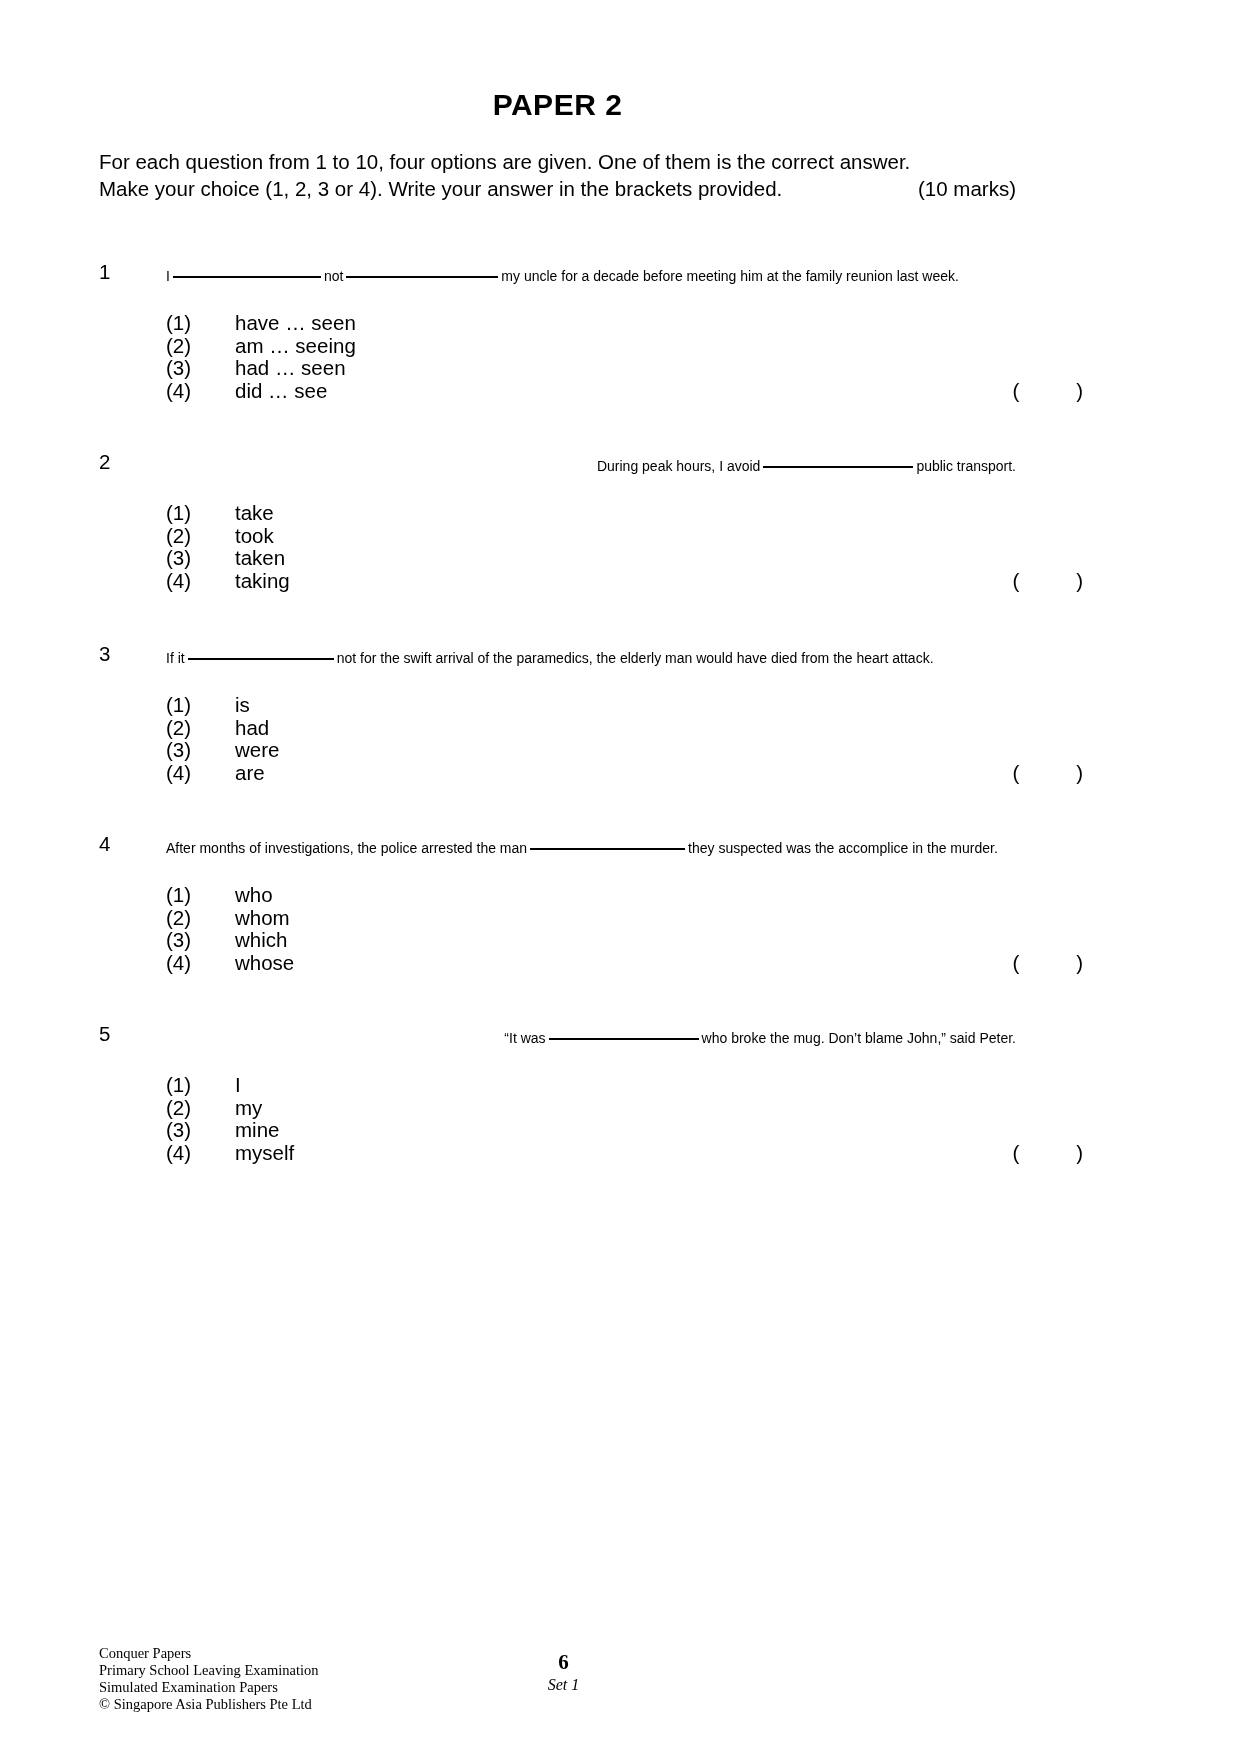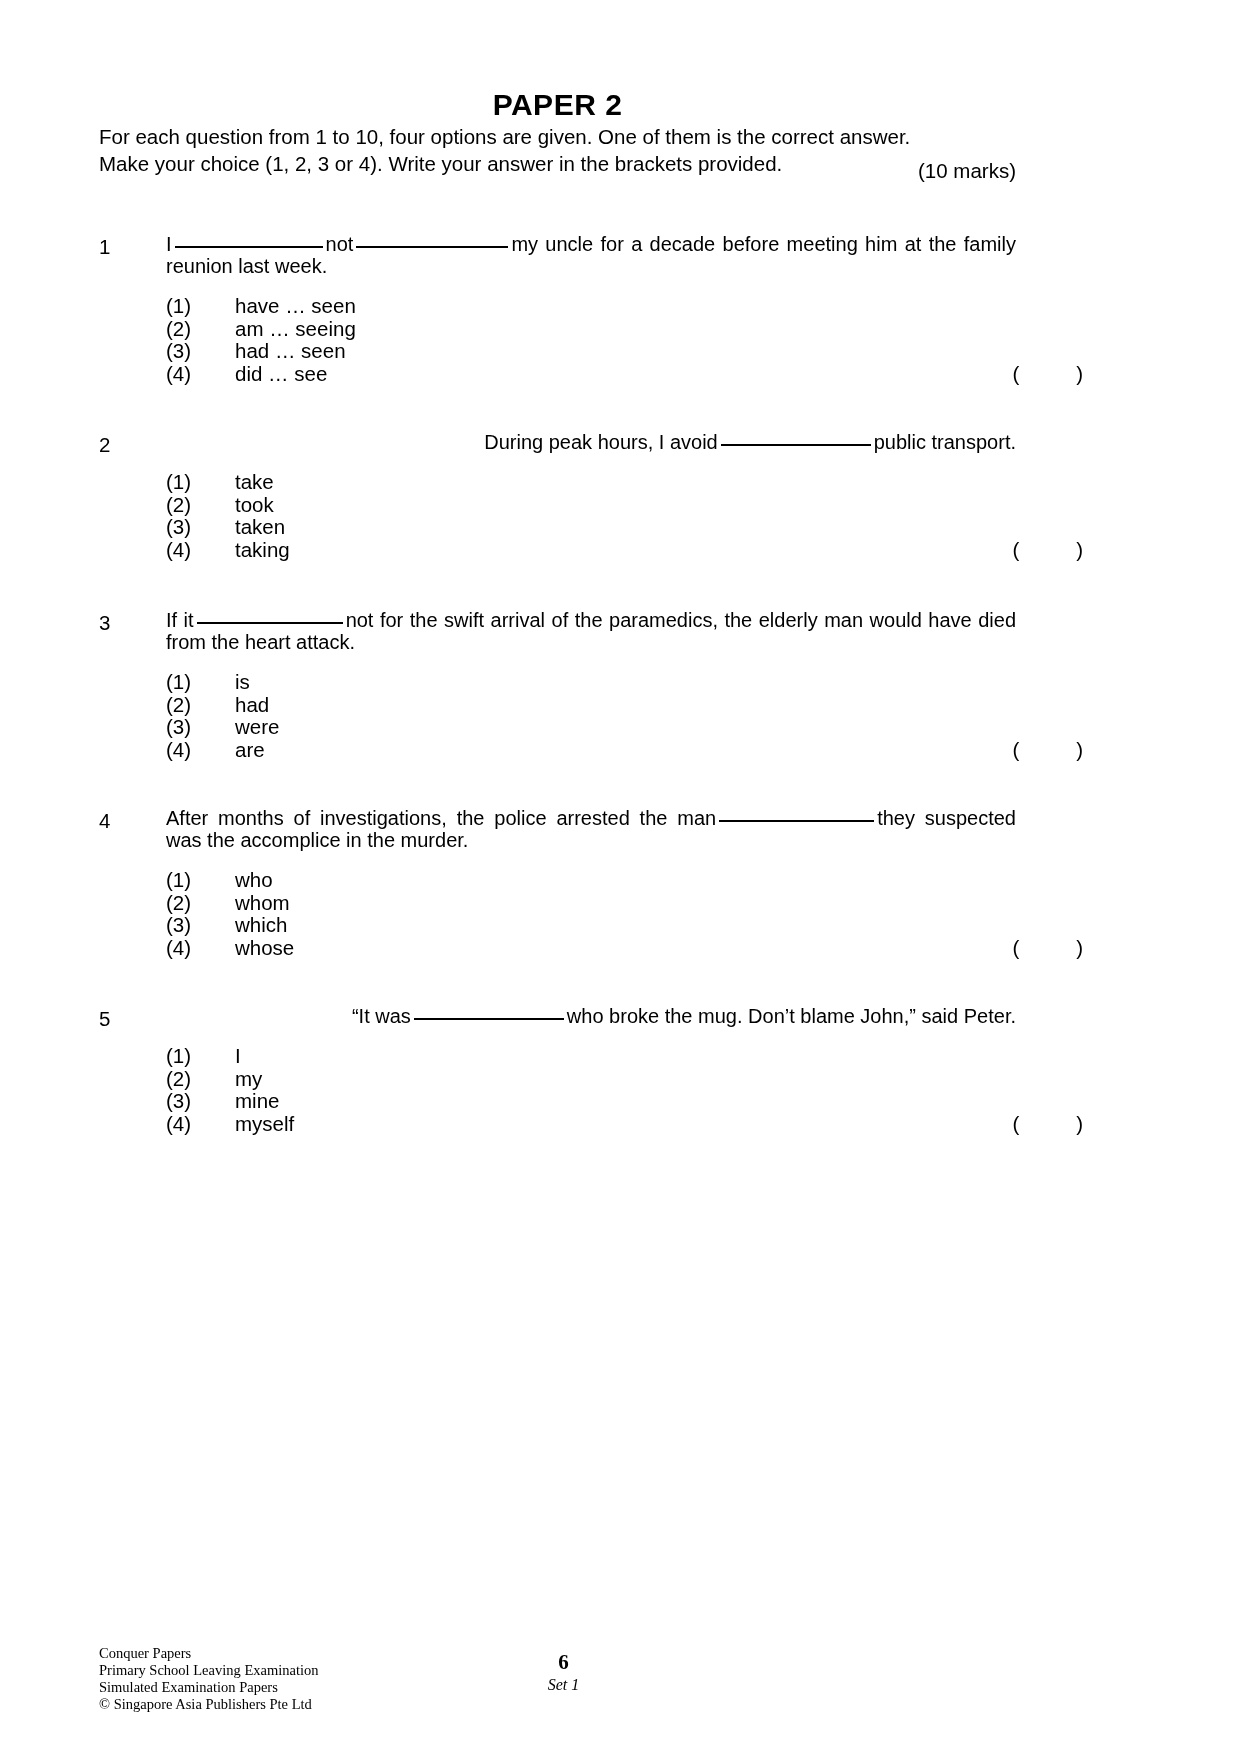--- a/index.html
+++ b/index.html
@@ -35,31 +35,32 @@
     text-align: center;
     font-weight: bold;
     font-size: 30px;
     line-height: 37px;
     letter-spacing: 0.5px;
   }
   .heading .line2 { display: block; }
 
   
   .instructions {
+    margin-top: 25px;
     font-size: 20.5px;
     line-height: 27px;
   }
   .instr-line {
     position: relative;
     white-space: nowrap;
   }
   .marks {
     position: absolute;
     right: 0;
-    top: 7px;
+    top: 0;
     white-space: nowrap;
   }
 
   
   .questions {
     margin-top: 56px;
   }
   .question {
     position: relative;
     margin-bottom: 46px;
@@ -69,22 +70,22 @@
     left: 0;
     top: 0;
     width: 40px;
     font-size: 20.5px;
     line-height: 28px;
   }
   .q-body {
     margin-left: 67px;
   }
   .q-stem {
-    font-size: 20px;
-    line-height: 22px;
+    font-size: 14px;
+    line-height: 36px;
     text-align: justify;
     text-justify: inter-word;
   }
   .q-stem.no-justify { text-align: right; }
 
   .blank {
     display: inline-block;
     border-bottom: 2px solid #000;
     vertical-align: 3px;
     margin: 0 3px;

